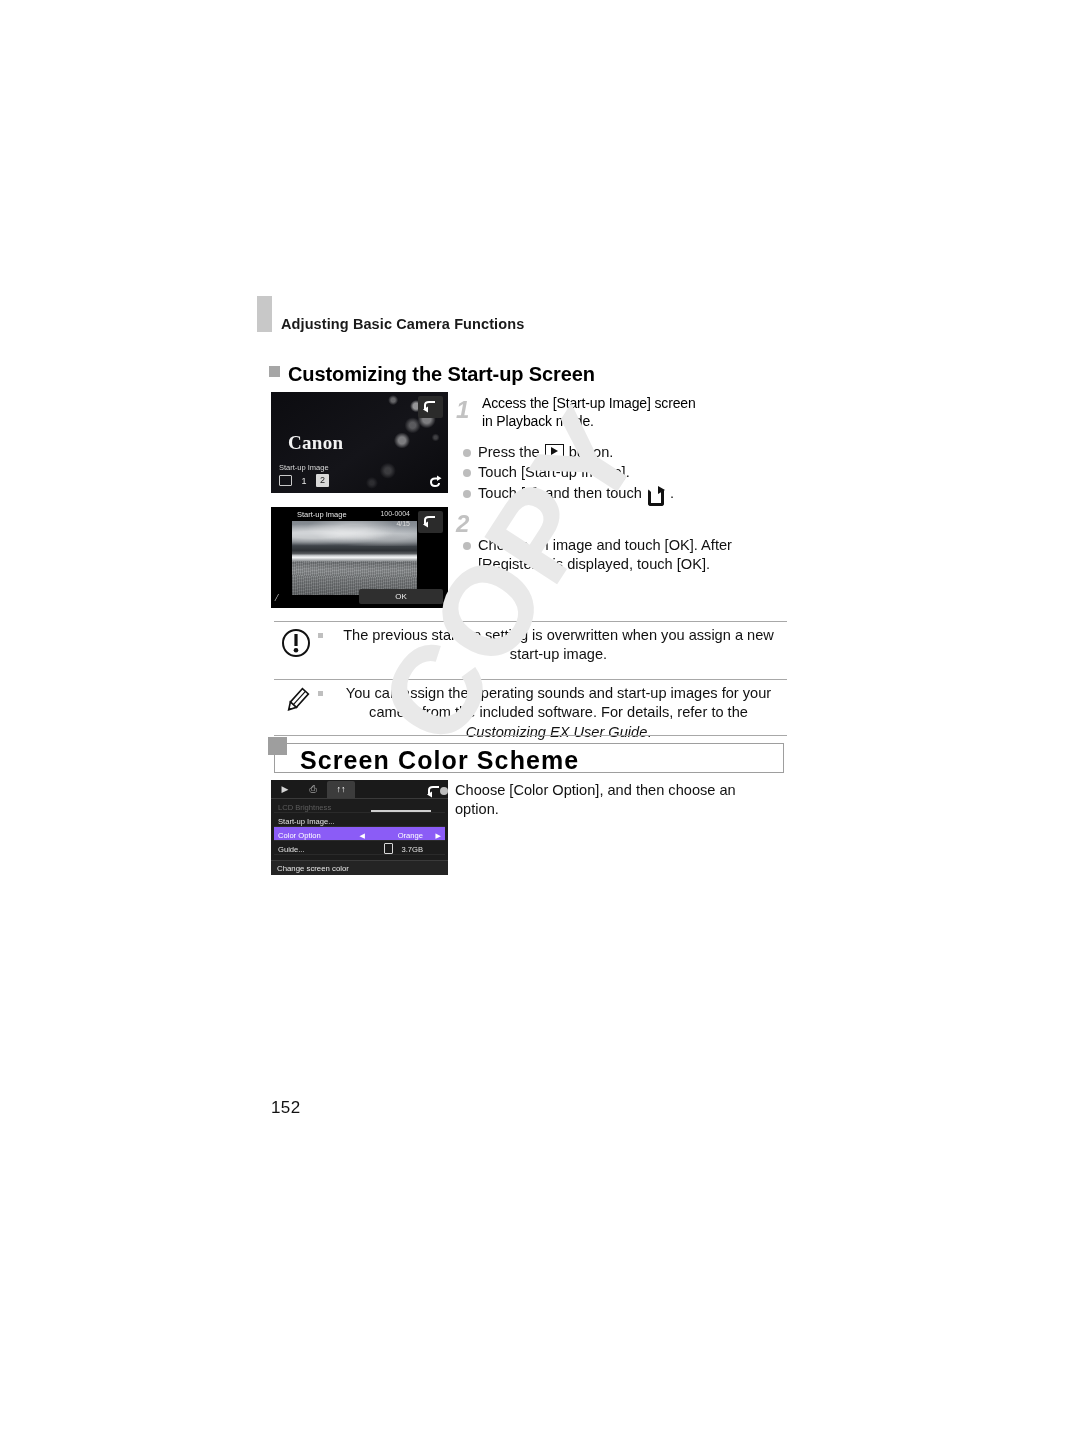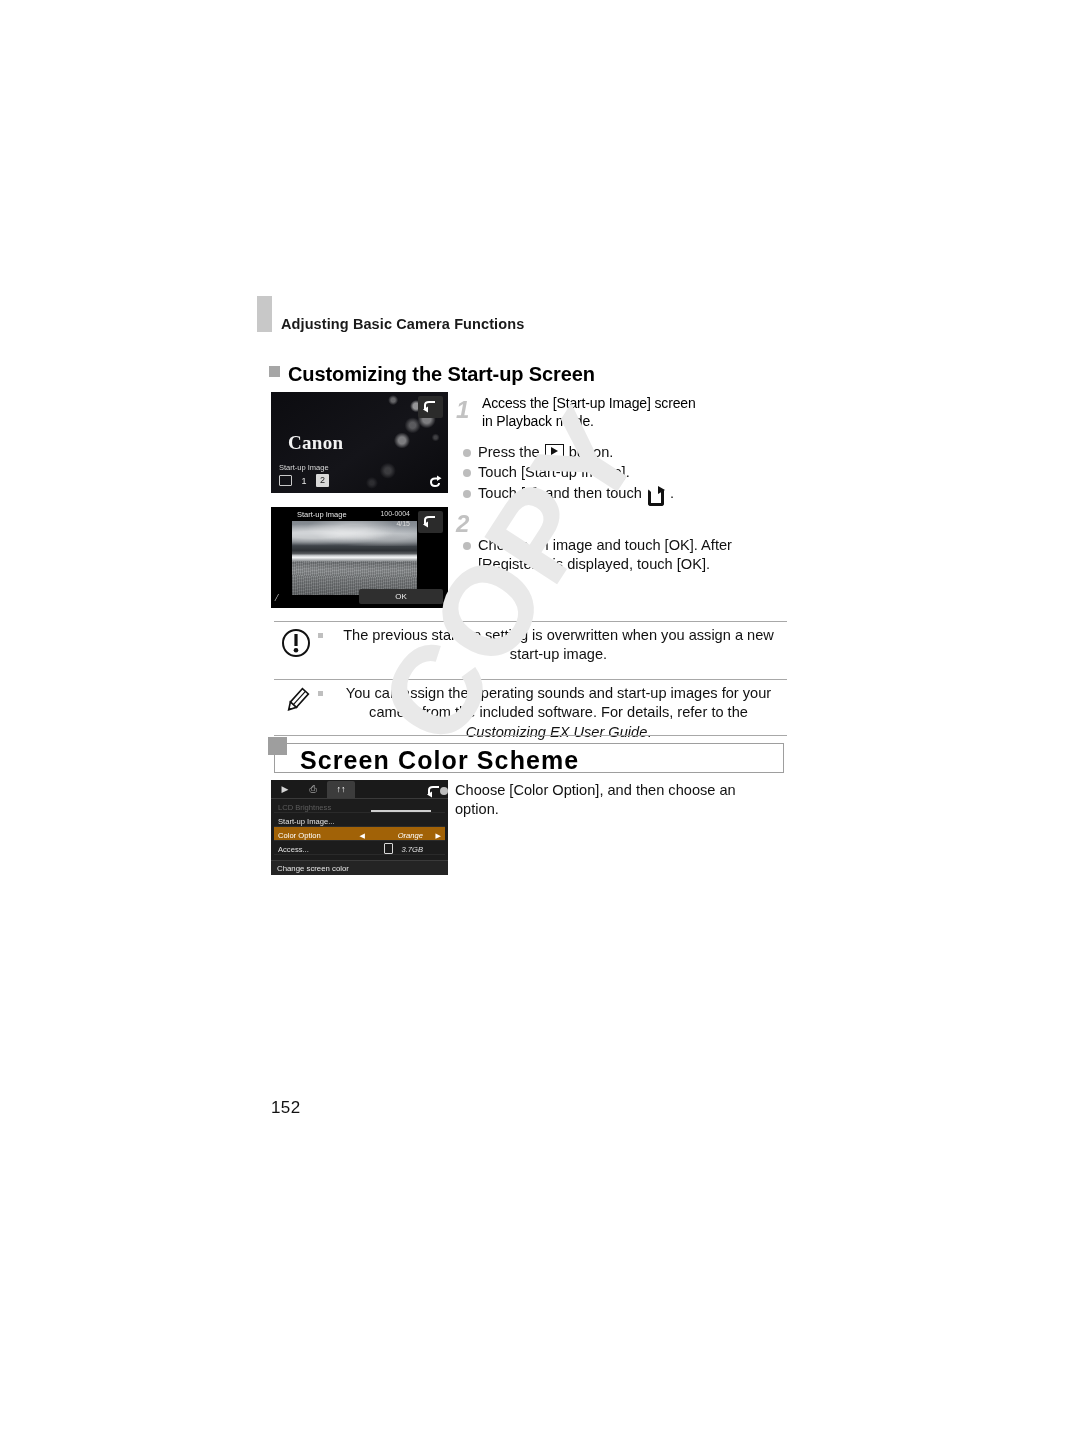--- a/index.html
+++ b/index.html
@@ -303,22 +303,22 @@
   .cam3 .row {
     height: 13px;
     display: flex; align-items: flex-end;
     color: #e2e2e2;
     font-size: 7.6px;
     padding-left: 4px;
     border-bottom: 1px solid #2a2a2a;
     position: relative;
   }
   .cam3 .row.dim { color: #5d5d5d; }
-  .cam3 .row.hl { background: #a16207; color: #fff; }
-  .cam3 .row .val { position: absolute; right: 22px; font-style: italic; }
+  .cam3 .row.hl { background: #8b5cf6; color: #fff; }
+  .cam3 .row .val { position: absolute; right: 22px; }
   .cam3 .row .arrow-l { position: absolute; right: 80px; font-size: 7px; }
   .cam3 .row .arrow-r { position: absolute; right: 4px; font-size: 7px; }
   .cam3 .row .card {
     position: absolute; right: 52px;
     width: 7px; height: 9px;
     border: 1px solid #d8d8d8; border-radius: 1px;
   }
   .cam3 .row .slider {
     position: absolute; right: 14px; width: 60px; height: 2px; background: #cfcfcf;
   }
@@ -564,21 +564,21 @@
       <div class="row">
         <span>Start-up Image...</span>
       </div>
       <div class="row hl">
         <span>Color Option</span>
         <span class="arrow-l">◀</span>
         <span class="val">Orange</span>
         <span class="arrow-r">▶</span>
       </div>
       <div class="row">
-        <span>Access...</span>
+        <span>Guide...</span>
         <span class="card"></span>
         <span class="val">3.7GB</span>
       </div>
       <div class="row dim">
         <span>File Numbering</span>
         <span class="val">Continuous</span>
       </div>
     </div>
     <div class="footer">Change screen color</div>
   </div>

